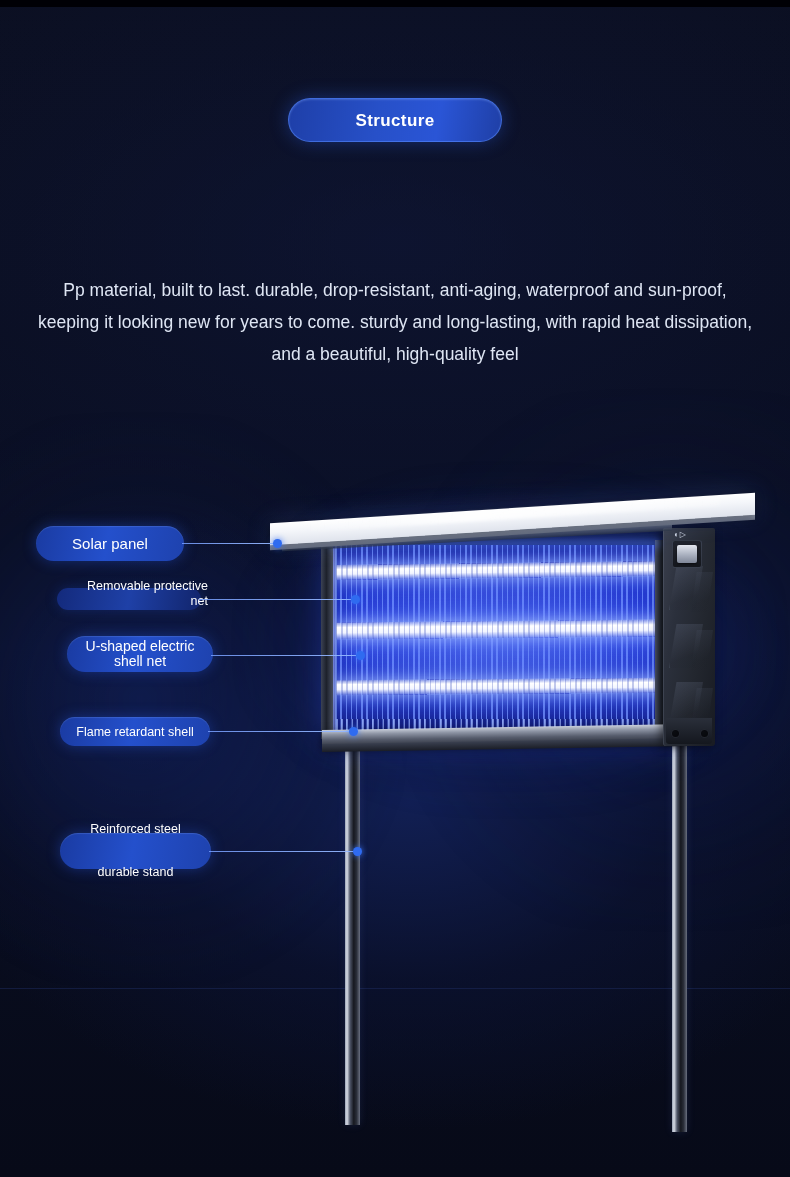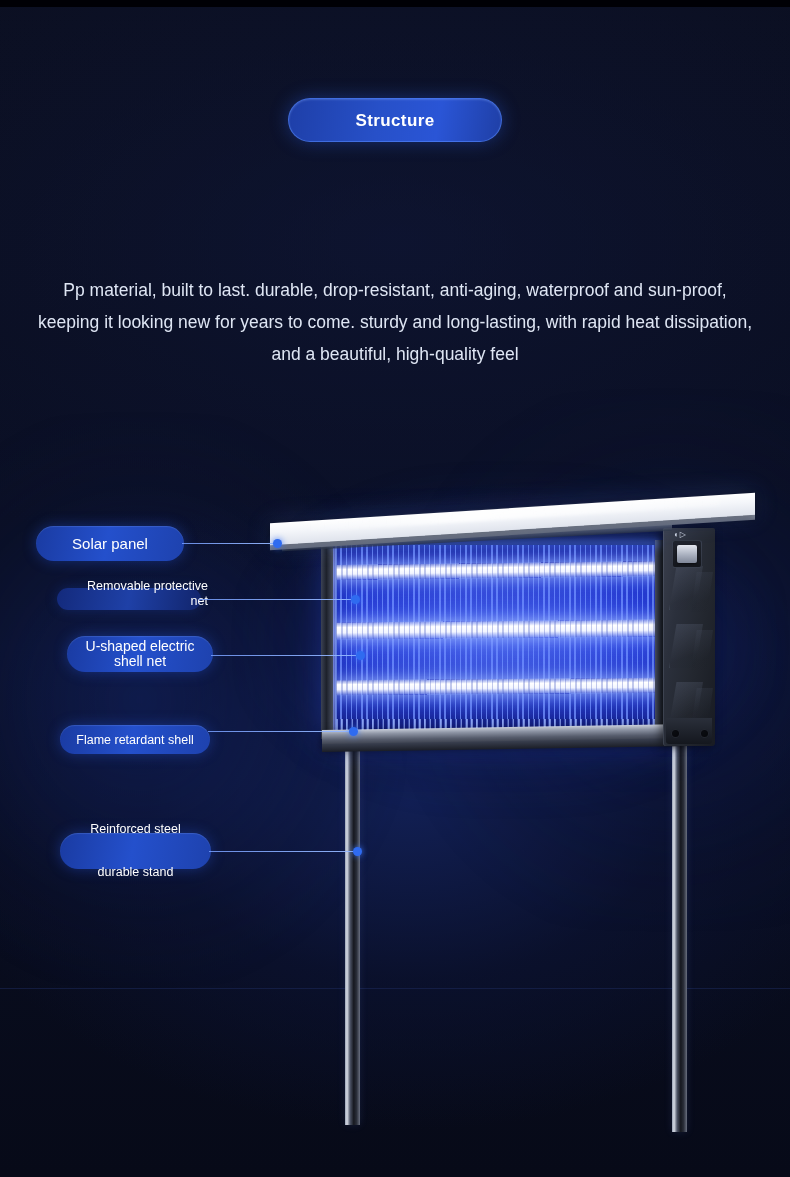--- a/index.html
+++ b/index.html
@@ -346,21 +346,21 @@
   <div class="callout">
     <div class="pill" style="left:67px; top:636px; width:146px; height:36px; font-size:14px; line-height:15px; flex-direction:column;">
       <span>U-shaped electric</span>
       <span>shell net</span>
     </div>
     <div class="lead" style="left:211px; top:655px; width:150px;"></div>
     <div class="dot" style="left:356px; top:651px;"></div>
   </div>
 
   <div class="callout">
-    <div class="pill" style="left:60px; top:717px; width:150px; height:29px; font-size:12.5px;margin-top:8px;">Flame retardant shell</div>
+    <div class="pill" style="left:60px; top:717px; width:150px; height:29px; font-size:12.5px;">Flame retardant shell</div>
     <div class="lead" style="left:208px; top:731px; width:146px;"></div>
     <div class="dot" style="left:349px; top:727px;"></div>
   </div>
 
   <div class="callout">
     <div class="pill" style="left:60px; top:833px; width:151px; height:36px; font-size:12.5px; line-height:15px; flex-direction:column;gap:28px;">
       <span>Reinforced steel</span>
       <span>durable stand</span>
     </div>
     <div class="lead" style="left:209px; top:851px; width:149px;"></div>

